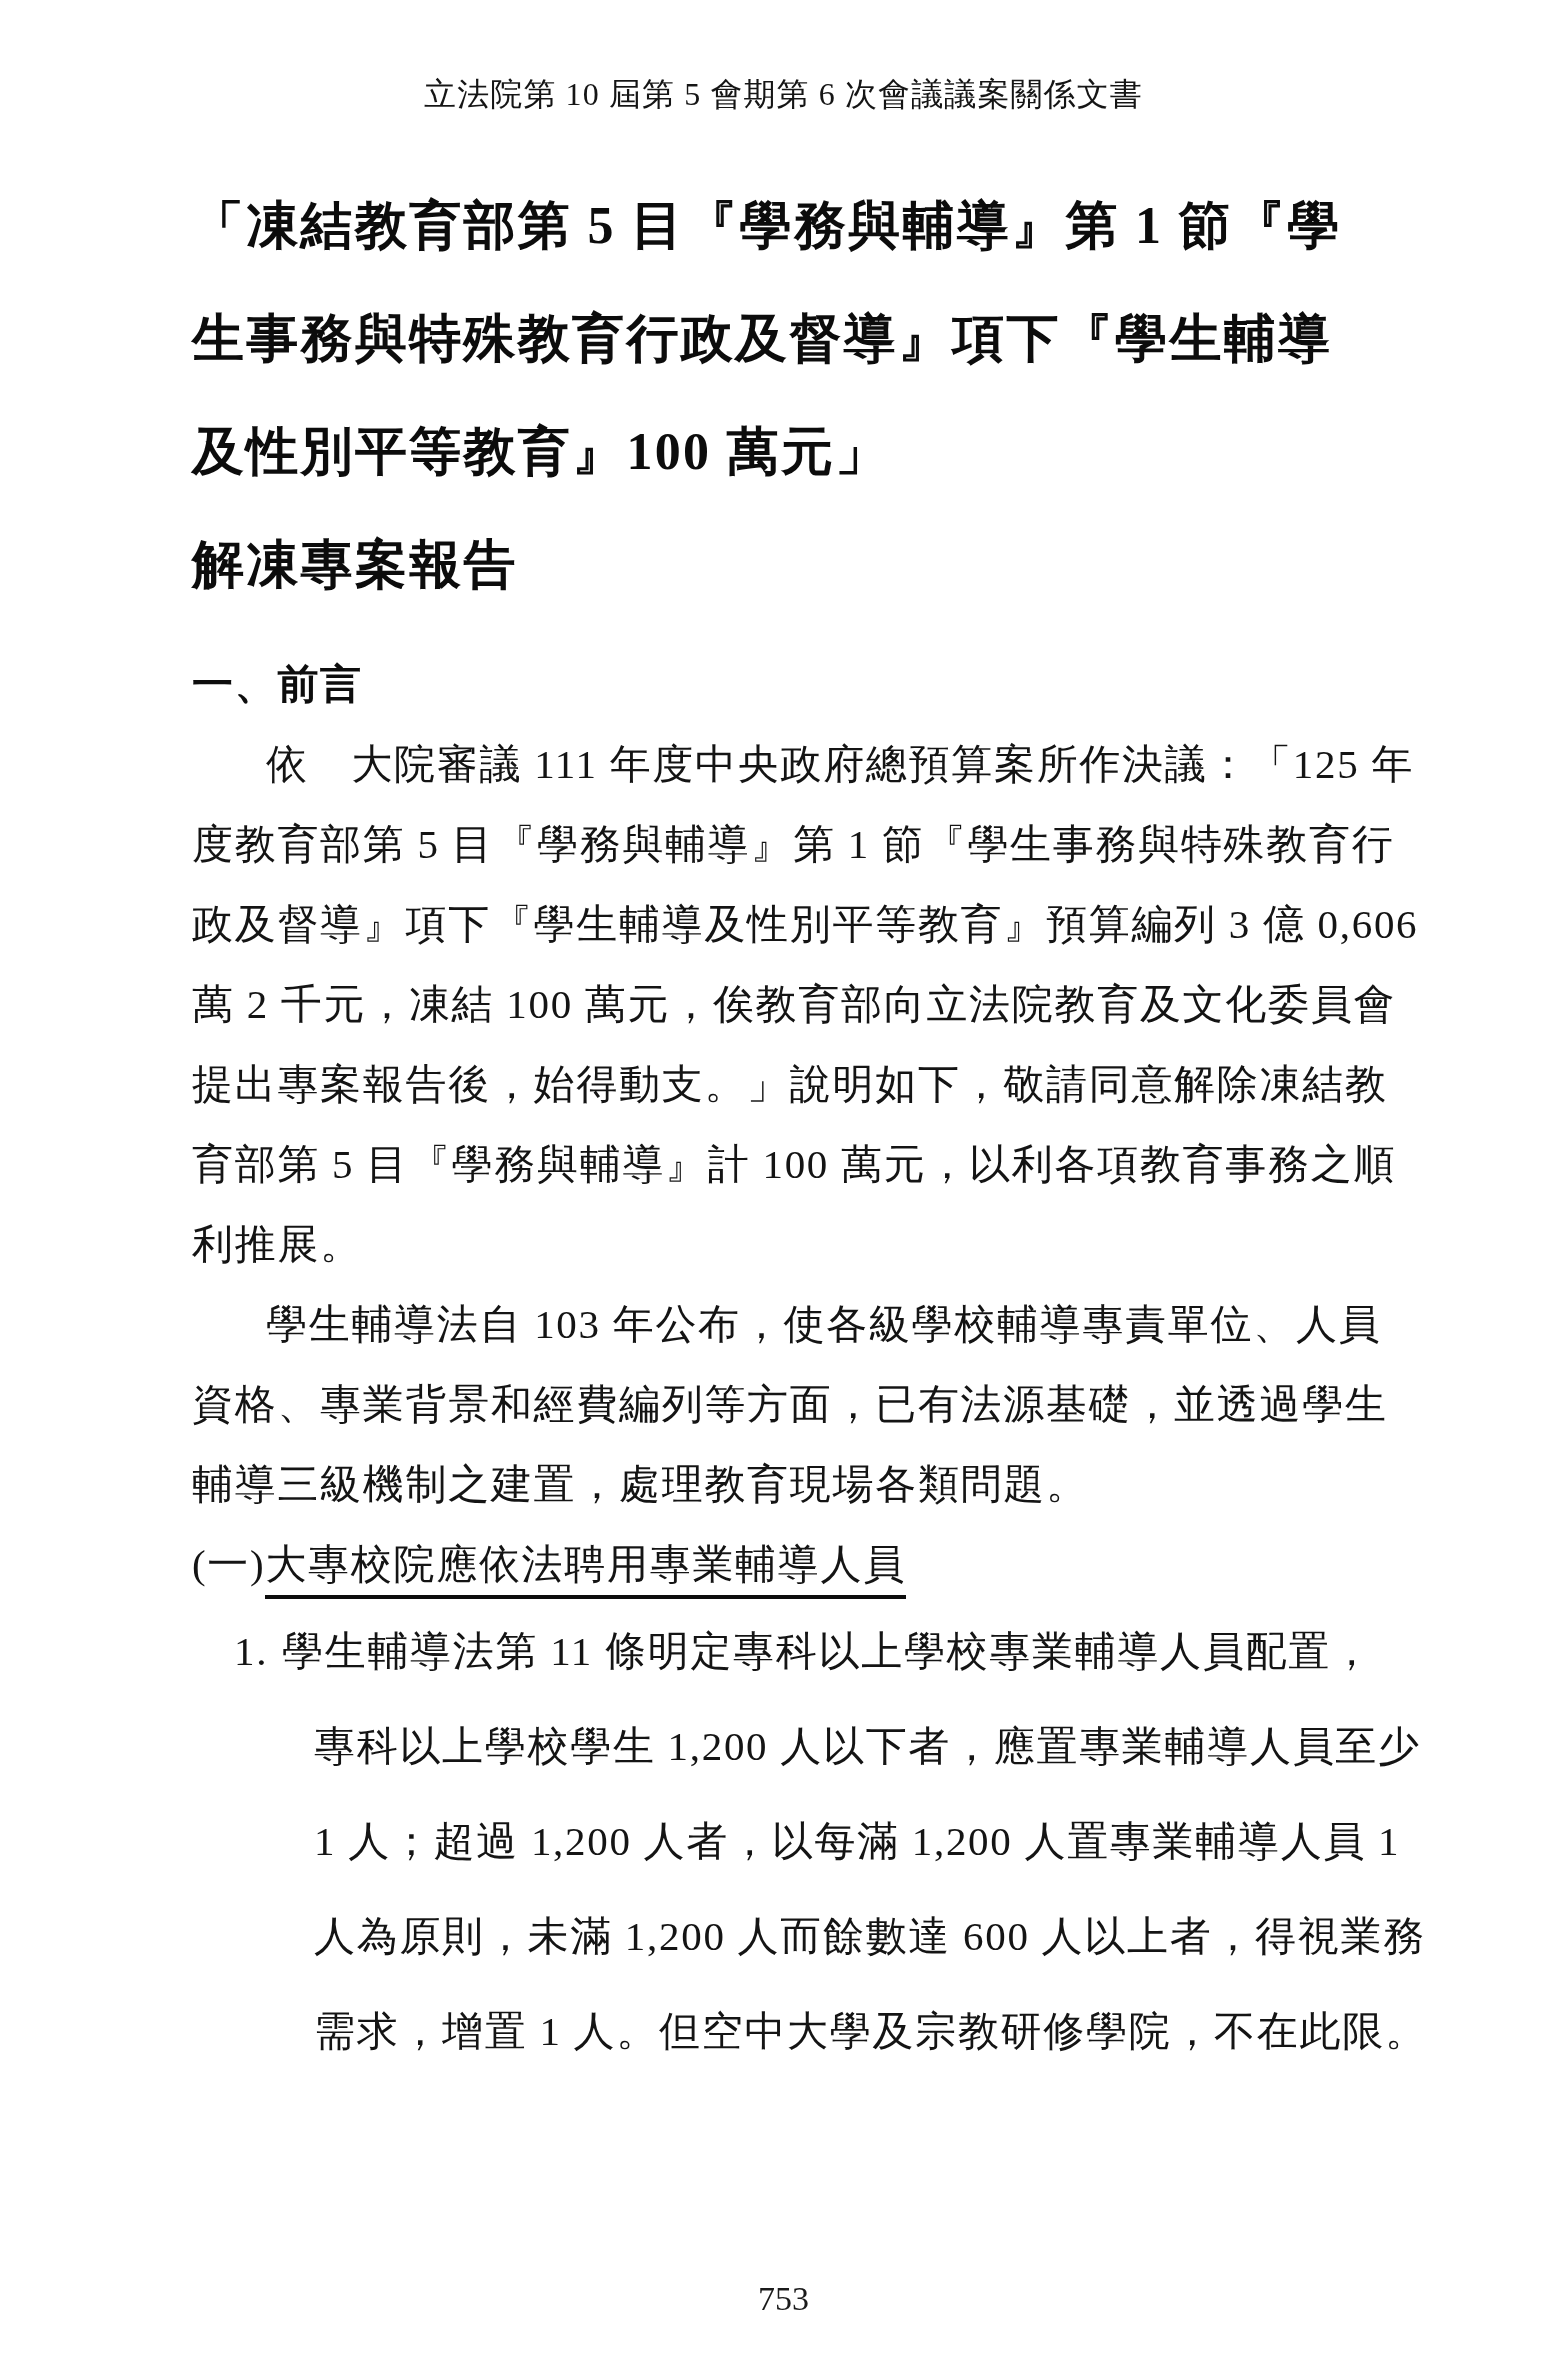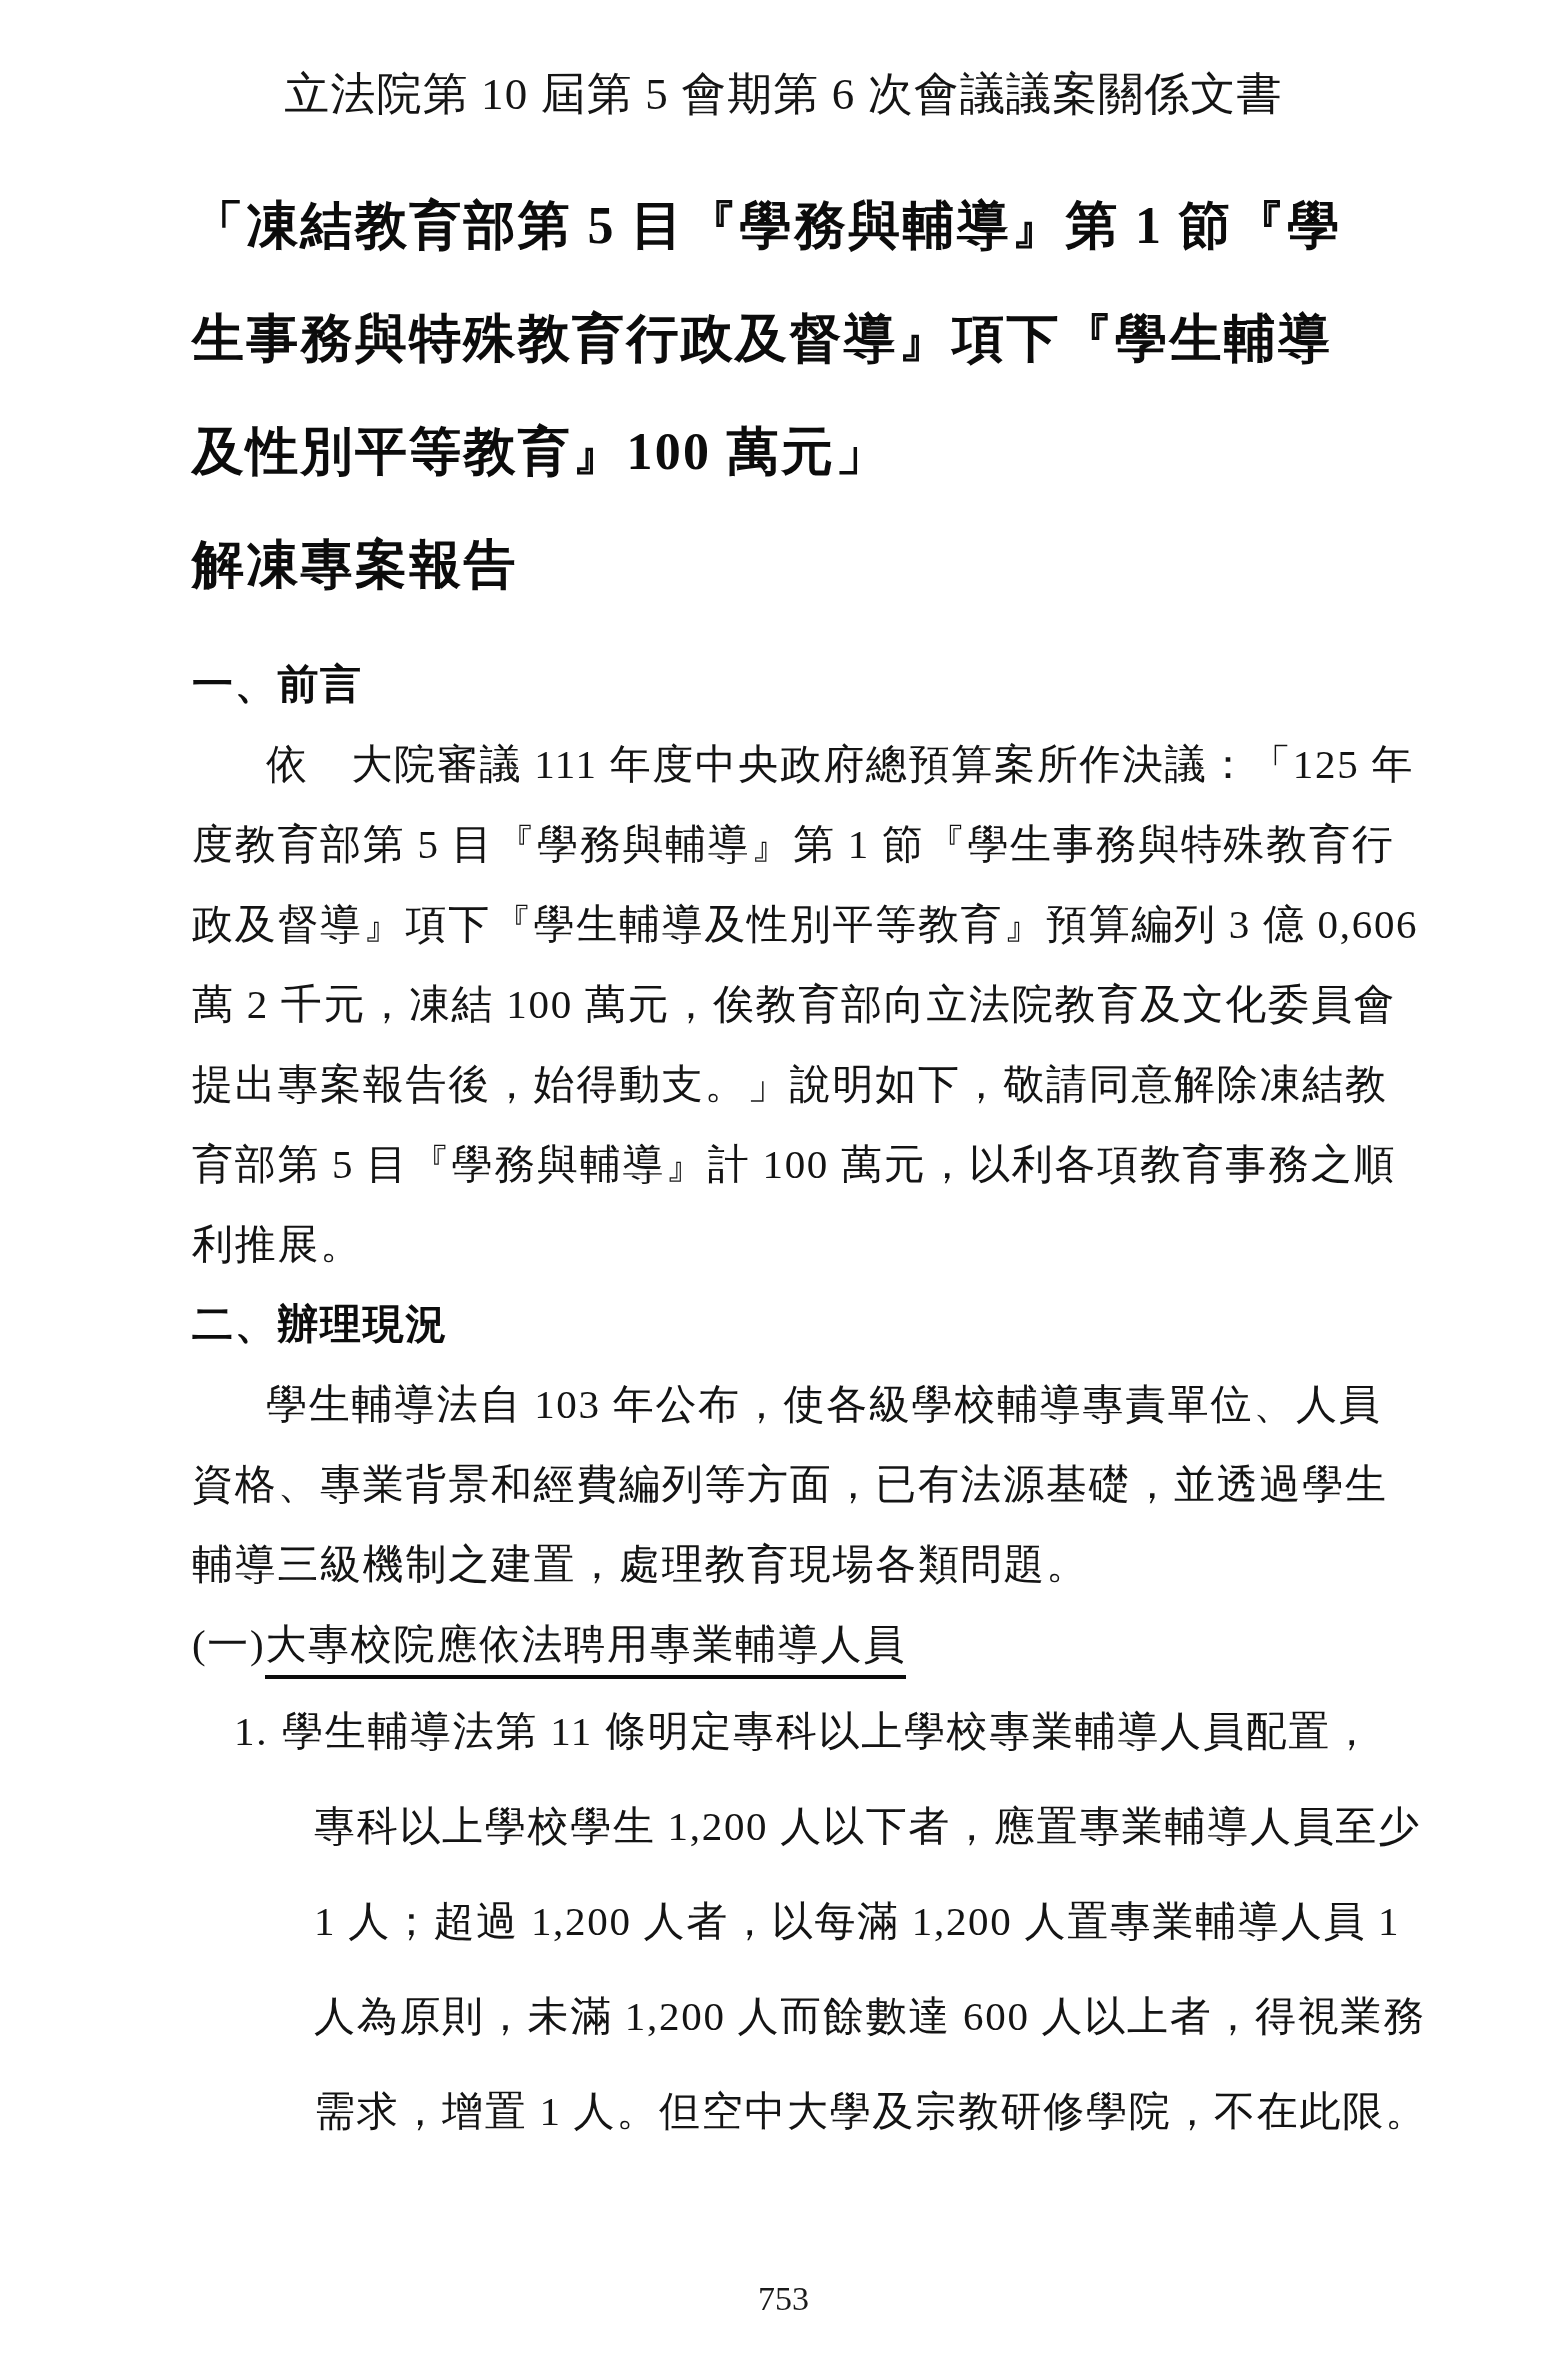--- a/index.html
+++ b/index.html
@@ -14,21 +14,21 @@
     margin: 0 auto;
     background: #ffffff;
     color: #111111;
     font-family: "Liberation Serif", "DejaVu Serif", serif;
     box-sizing: border-box;
     padding: 74px 192px 0 192px;
     overflow: hidden;
   }
   .doc-header {
     text-align: center;
-    font-size: 45px;
+    font-size: 32px;
     letter-spacing: 1.1px;
     line-height: 41px;
     margin-bottom: 54px;
     color: #151515;
   }
   .doc-title {
     font-weight: bold;
     font-size: 52px;
     line-height: 113px;
     letter-spacing: 2.3px;
@@ -98,21 +98,20 @@
     <div class="line section-heading">一、前言</div>
 
     <div class="line indent-first">依　大院審議 111 年度中央政府總預算案所作決議：「125 年</div>
     <div class="line">度教育部第 5 目『學務與輔導』第 1 節『學生事務與特殊教育行</div>
     <div class="line">政及督導』項下『學生輔導及性別平等教育』預算編列 3 億 0,606</div>
     <div class="line">萬 2 千元，凍結 100 萬元，俟教育部向立法院教育及文化委員會</div>
     <div class="line">提出專案報告後，始得動支。」說明如下，敬請同意解除凍結教</div>
     <div class="line">育部第 5 目『學務與輔導』計 100 萬元，以利各項教育事務之順</div>
     <div class="line">利推展。</div>
 
-    <div class="line section-heading">二、辦理現況</div>
 
     <div class="line indent-first">學生輔導法自 103 年公布，使各級學校輔導專責單位、人員</div>
     <div class="line">資格、專業背景和經費編列等方面，已有法源基礎，並透過學生</div>
     <div class="line">輔導三級機制之建置，處理教育現場各類問題。</div>
 
     <div class="line sub-heading"><span>(一)</span><span class="underlined">大專校院應依法聘用專業輔導人員</span></div>
 
     <div class="line list-item-first"><span class="item-number">1.</span><span>學生輔導法第 11 條明定專科以上學校專業輔導人員配置，</span></div>
     <div class="line list-item-cont">專科以上學校學生 1,200 人以下者，應置專業輔導人員至少</div>
     <div class="line list-item-cont">1 人；超過 1,200 人者，以每滿 1,200 人置專業輔導人員 1</div>

